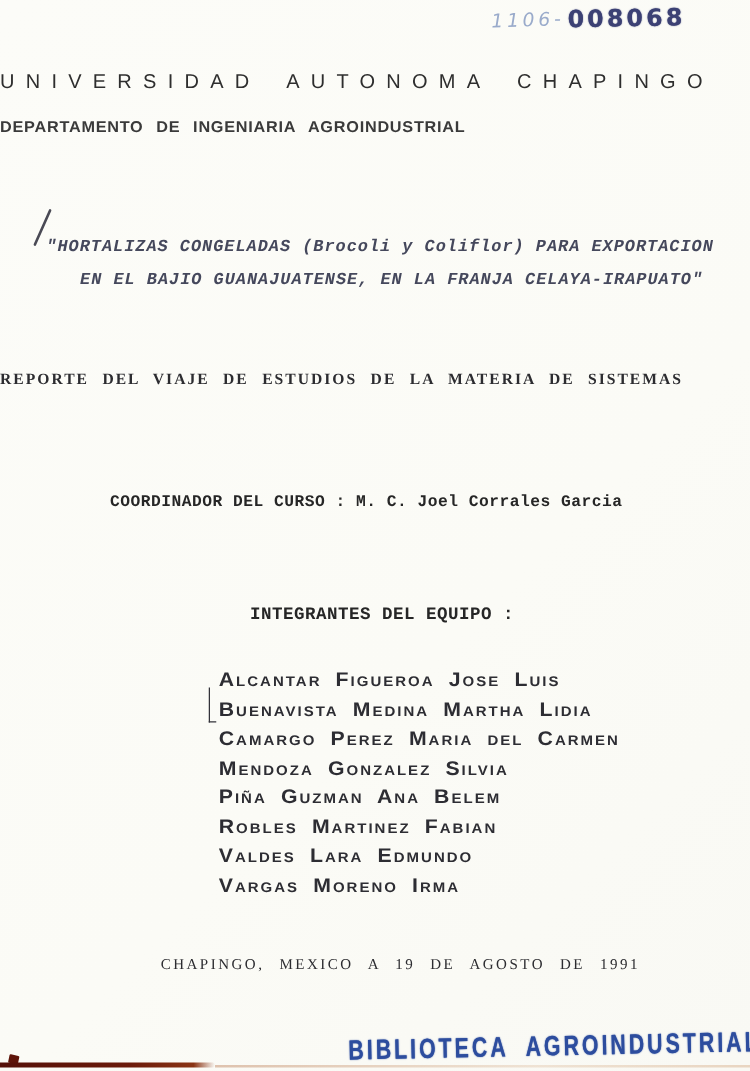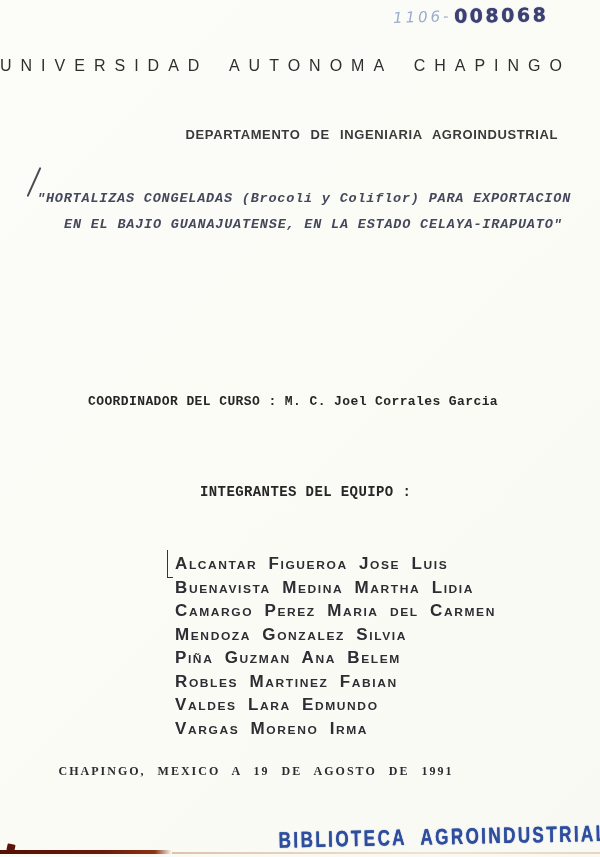--- a/index.html
+++ b/index.html
@@ -48,30 +48,29 @@
     font-family: "Liberation Sans", sans-serif;
     font-size: 16px;
     font-weight: 500;
     letter-spacing: 9px;
     word-spacing: 8px;
     color: #2e2e2e;
     white-space: nowrap;
   }
   .department {
     top: 94px; left: 0; width: 558px;
-    text-align: right;
+    text-align: left;
     font-family: "Liberation Sans", sans-serif;
     font-size: 13px;
     font-weight: 700;
     letter-spacing: 0.6px;
     word-spacing: 6px;
     color: #3a3a3a;
     white-space: nowrap;
     transform: scaleY(0.96);
-    margin-top: 33px;
   }
 
   .slash-mark {
     top: 166px; left: 33px;
     width: 2px; height: 32px;
     background: #4a4a55;
     transform: rotate(24deg);
     border-radius: 1px;
   }
   .thesis-title {
@@ -119,42 +118,42 @@
     white-space: nowrap;
   }
 
   .bracket-mark {
     top: 550px; left: 167px;
     width: 5px; height: 27px;
     border-left: 1.6px solid #33333a;
     border-bottom: 1.6px solid #33333a;
   }
   .team-list {
-    top: 552px; left: 175px;
+    top: 532px; left: 175px;
   }
   .team-member {
     font-family: "Liberation Sans", sans-serif;
     font-variant: small-caps;
     font-size: 17px;
     font-weight: 600;
     letter-spacing: 1.6px;
     word-spacing: 5px;
     color: #2d2d33;
     line-height: 23.5px;
     white-space: nowrap;
     transform-origin: left center;
     transform: scaleY(0.93);
   }
 
   .date-line {
     top: 764px; left: 0; width: 512px;
-    text-align: center;
+    text-align: right;
     font-family: "Liberation Serif", serif;
     font-size: 12px;
-    font-weight: 700;
+    font-weight: 400;
     letter-spacing: 2px;
     word-spacing: 7px;
     color: #2c2c30;
     white-space: nowrap;
   }
 
   .library-stamp {
     top: 833px; left: 279px;
     font-family: "Liberation Sans", sans-serif;
     font-size: 18px;
@@ -196,23 +195,24 @@
     <span class="handwritten">1106-</span>
     <span class="stamped">008068</span>
   </div>
 
   <div class="abs university">UNIVERSIDAD AUTONOMA CHAPINGO</div>
   <div class="abs department">DEPARTAMENTO DE INGENIARIA AGROINDUSTRIAL</div>
 
   <div class="abs slash-mark"></div>
 
   <div class="abs thesis-title title-l1">"HORTALIZAS CONGELADAS (Brocoli y Coliflor) PARA EXPORTACION</div>
-  <div class="abs thesis-title title-l2">EN EL BAJIO GUANAJUATENSE, EN LA ESTADO CELAYA-IRAPUATO"</div>
+  <div class="abs thesis-title title-l2">EN EL BAJIO GUANAJUATENSE, EN LA FRANJA CELAYA-IRAPUATO"</div>
 
   <div class="abs report-desc">
+    <div>REPORTE DEL VIAJE DE ESTUDIOS DE LA MATERIA DE SISTEMAS</div>
   </div>
 
   <div class="abs coordinator">COORDINADOR DEL CURSO : M. C. Joel Corrales Garcia</div>
 
   <div class="abs team-heading">INTEGRANTES DEL EQUIPO :</div>
 
   <div class="abs bracket-mark"></div>
 
   <div class="abs team-list">
     <div class="team-member">Alcantar Figueroa Jose Luis</div>

